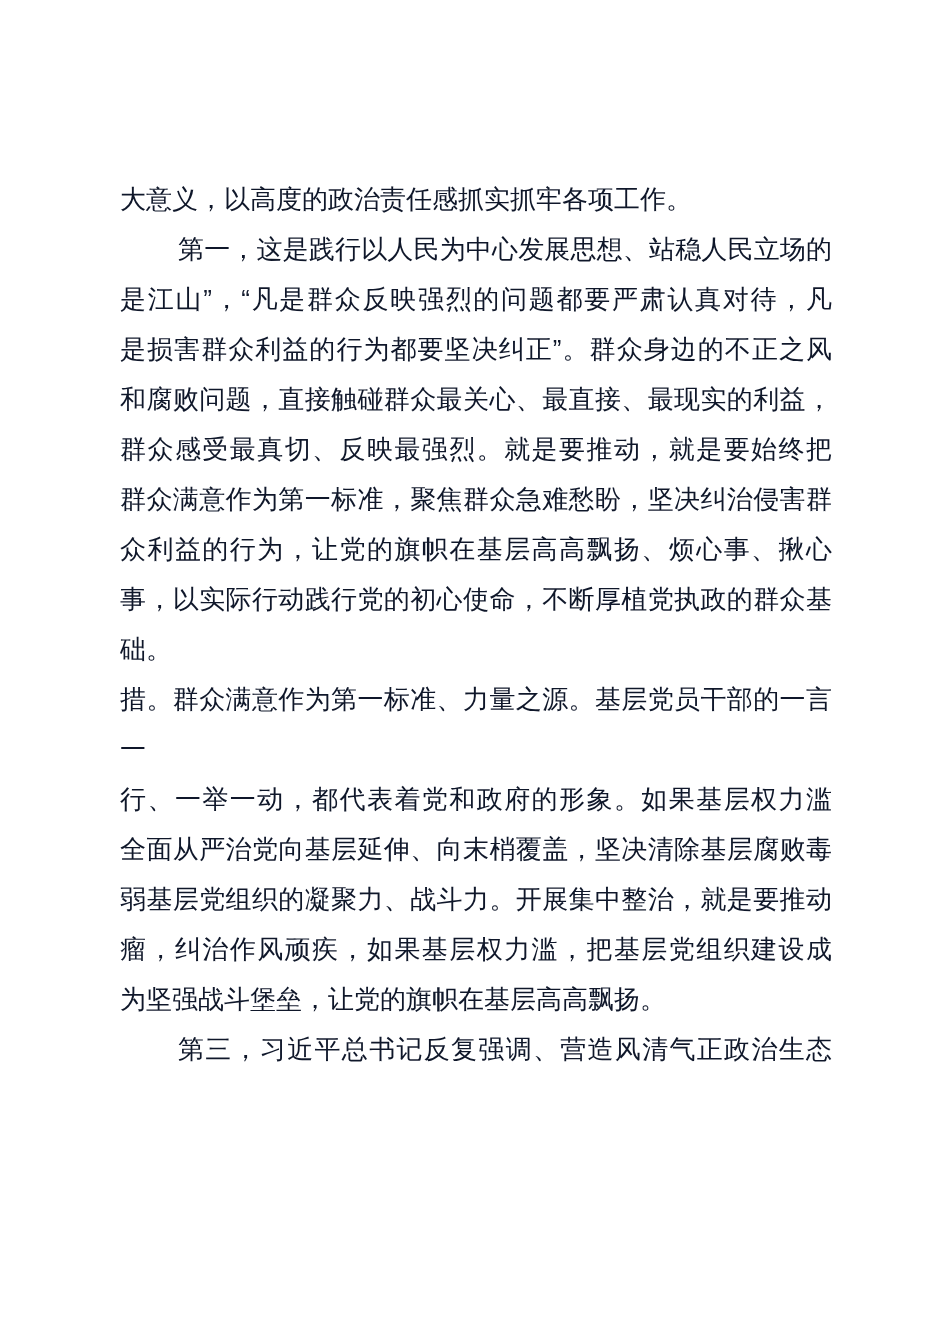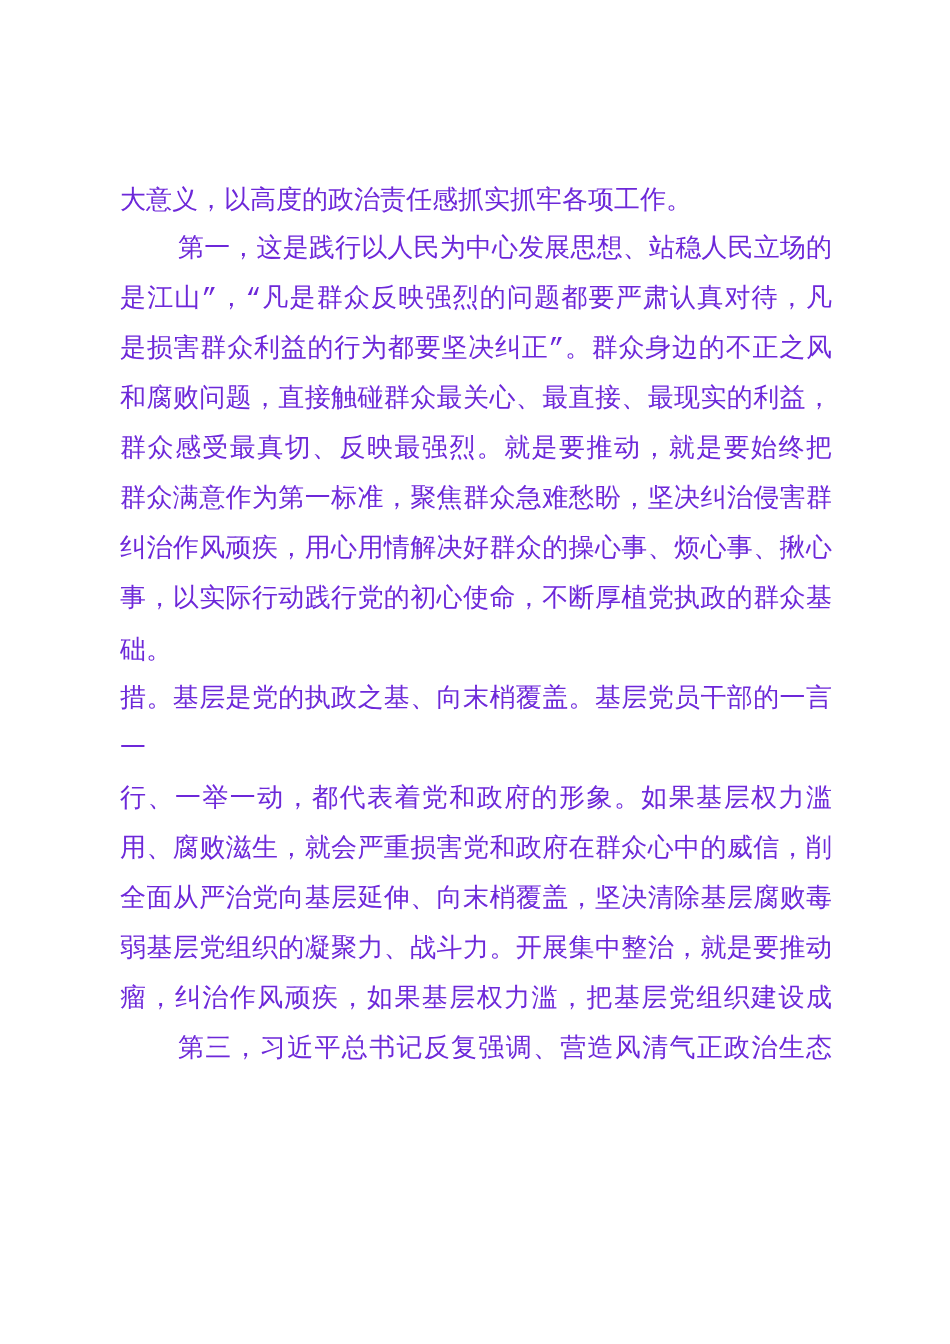--- a/index.html
+++ b/index.html
@@ -28,42 +28,41 @@
     line-height: 50px;
     font-weight: 400;
   }
   .line {
     width: 712px;
     text-align: left;
   }
   .line.justify {
     text-align: justify;
     text-align-last: justify;
-    font-family: Liberation Mono, monospace;
   }
   .line.indent {
     text-indent: 58px;
   }
 </style>
 </head>
 <body>
 
 <div class="page" style="background: rgb(255, 255, 255);">
-  <div class="text-block" style="color: #6d28d9;">
+  <div class="text-block" style="color: #0f172a;">
       <div class="line">大意义，以高度的政治责任感抓实抓牢各项工作。</div>
       <div class="line justify indent">第一，这是践行以人民为中心发展思想、站稳人民立场的</div>
       <div class="line justify">是江山”，“凡是群众反映强烈的问题都要严肃认真对待，凡</div>
       <div class="line justify">是损害群众利益的行为都要坚决纠正”。群众身边的不正之风</div>
       <div class="line justify">和腐败问题，直接触碰群众最关心、最直接、最现实的利益，</div>
       <div class="line justify">群众感受最真切、反映最强烈。就是要推动，就是要始终把</div>
       <div class="line justify">群众满意作为第一标准，聚焦群众急难愁盼，坚决纠治侵害群</div>
-      <div class="line justify">纠治作风顽疾，用心用情解决好群众的操心事、烦心事、揪心</div>
+      <div class="line justify">众利益的行为，让党的旗帜在基层高高飘扬、烦心事、揪心</div>
       <div class="line justify">事，以实际行动践行党的初心使命，不断厚植党执政的群众基</div>
       <div class="line">础。</div>
-      <div class="line justify">措。基层是党的执政之基、向末梢覆盖。基层党员干部的一言一</div>
+      <div class="line justify">措。群众满意作为第一标准、力量之源。基层党员干部的一言一</div>
       <div class="line justify">行、一举一动，都代表着党和政府的形象。如果基层权力滥</div>
-      <div class="line justify">用、腐败滋生，就会严重损害党和政府在群众心中的威信，削</div>
       <div class="line justify">全面从严治党向基层延伸、向末梢覆盖，坚决清除基层腐败毒</div>
       <div class="line justify">弱基层党组织的凝聚力、战斗力。开展集中整治，就是要推动</div>
       <div class="line justify">瘤，纠治作风顽疾，如果基层权力滥，把基层党组织建设成</div>
+      <div class="line">为坚强战斗堡垒，让党的旗帜在基层高高飘扬。</div>
       <div class="line justify indent">第三，习近平总书记反复强调、营造风清气正政治生态</div>
     </div>
 </div>
 
 </body></html>

